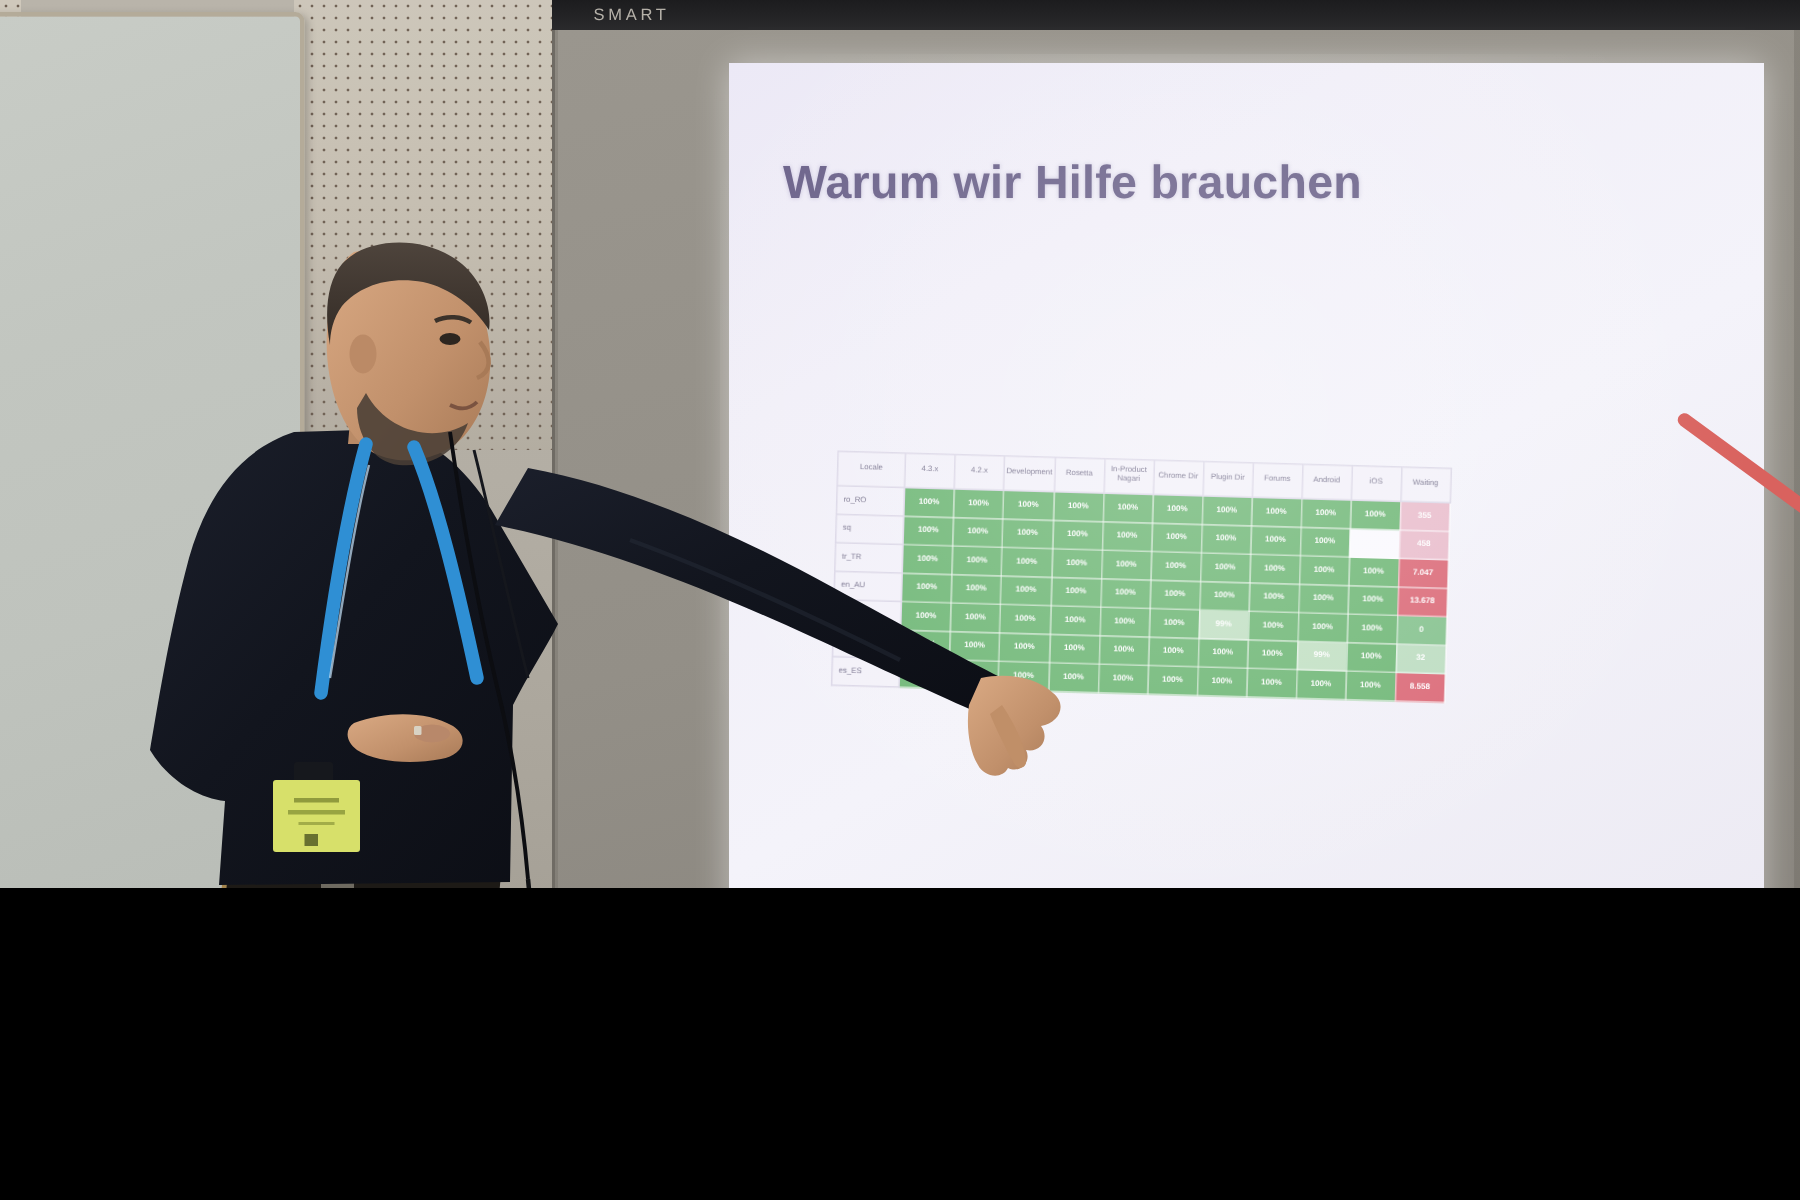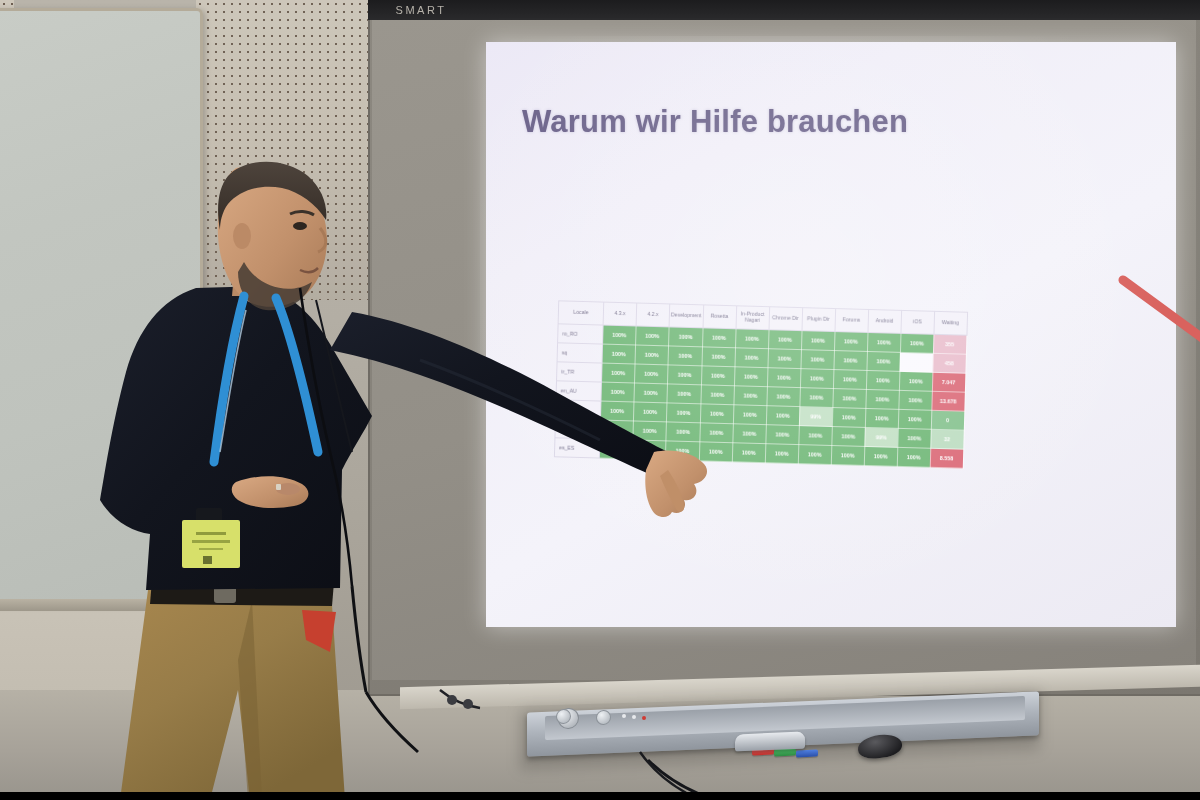--- a/index.html
+++ b/index.html
@@ -1,19 +1,19 @@
 <!DOCTYPE html>
 <html><head>
 <meta charset="utf-8">
 <title>Presentation Photo</title>
 <style>
   html,body{margin:0;padding:0;background:#000;}
   body{font-family:"Liberation Sans",sans-serif;}
   #stage{
-    position:relative;width:1200px;height:792px;overflow:hidden;
+    position:relative;width:1200px;height:592px;overflow:hidden;
     background:#be185d;
   }
 
   
   .wall-main{
     position:absolute;left:0;top:0;width:1200px;height:800px;
     background:
       linear-gradient(180deg,#b9b4aa 0%,#b3aea4 40%,#a8a399 70%,#9b968d 100%);
   }
   

